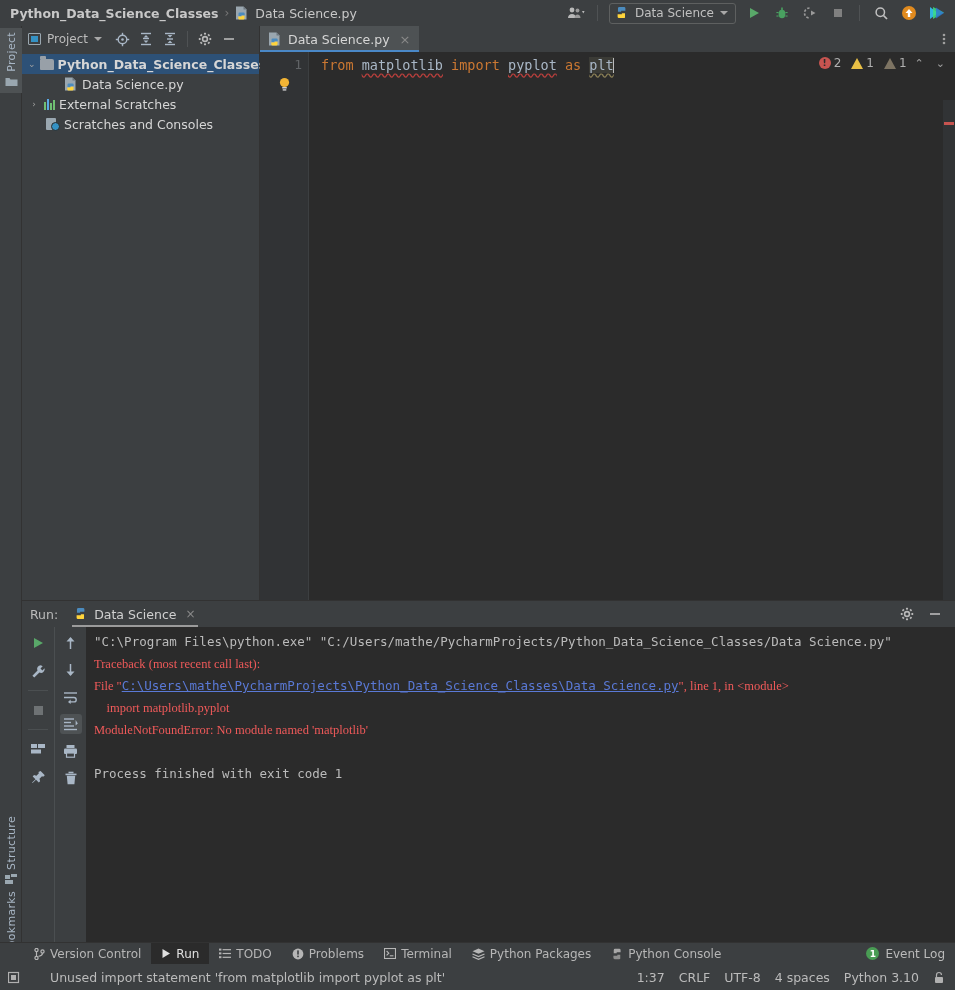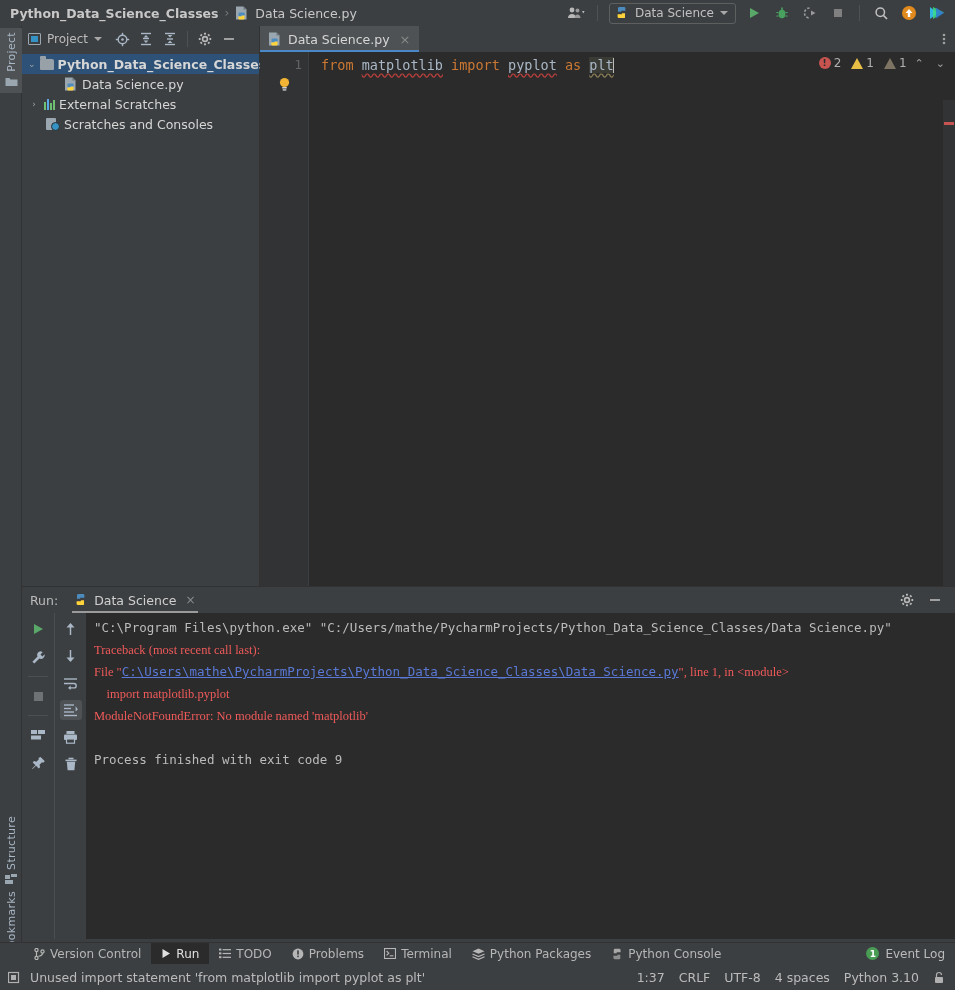--- a/index.html
+++ b/index.html
@@ -122,21 +122,21 @@
   .insp-num { font-size: 12px; color: #b0b0b0; }
   .chev { color:#a0a0a0; font-size: 11px; padding: 0 4px; cursor:pointer; }
   .markertrack { position:absolute; right:0; top:48px; width:12px; height:538px; background:#313335;}
   .marker-err { position:absolute; right:1px; top:22px; width:10px; height:3px; background:#c75450; }
 
   .err-dot { width:12px;height:12px;border-radius:50%;background:#c75450;display:flex;align-items:center;justify-content:center;color:#2b2b2b;font-size:9px;font-weight:bold;}
   .warn-tri { width:0;height:0;border-left:6px solid transparent;border-right:6px solid transparent;border-bottom:11px solid #e8bf45; position:relative;}
   .warn-tri.weak { border-bottom-color:#7d7463; }
 
   
-  .runpanel { position:absolute; left: 22px; top: 586px; width: 933px; height: 352px; background:#3c3f41; border-top:1px solid #323232;}
+  .runpanel { position:absolute; left: 22px; top: 600px; width: 933px; height: 352px; background:#3c3f41; border-top:1px solid #323232;}
   .run-header { height: 26px; display:flex; align-items:center; padding-left: 8px; gap: 10px;}
   .run-label { color:#bbbbbb; font-size:12.5px;}
   .run-tab { display:flex; align-items:center; gap:6px; padding: 0 6px; position:relative; height:26px; cursor:pointer;}
   .run-tab .rt-lbl { color:#d0d0d0; font-size:12.5px;}
   .run-tab .rt-x { color:#8a8a8a; font-size:12px; margin-left:3px;}
   .run-tab:after{content:'';position:absolute;left:4px;right:4px;bottom:0;height:2px;background:#9b9b9b;}
   .run-header-right { margin-left:auto; display:flex; align-items:center; gap:8px; padding-right:10px;}
 
   .run-body { position:absolute; left:0; top:26px; width:933px; height:326px; display:flex;}
   .run-tools { width: 32px; background:#3c3f41; padding-top:6px; display:flex;flex-direction:column;align-items:center;gap:8px;}
@@ -151,21 +151,21 @@
 
   
   .toolwin-bar { position:absolute; left:0; bottom:26px; width:955px; height:22px; background:#3c3f41; display:flex; align-items:center; border-top:1px solid #323232;}
   .tw { display:flex; align-items:center; gap:5px; padding: 0 10px; height:22px; cursor:pointer; font-size:12px; color:#b6b6b6;}
   .tw.active { background:#2b2b2b; color:#e0e0e0; }
   .tw-right { margin-left:auto; display:flex; align-items:center; gap:6px; padding-right:10px;}
   .badge-1 { width:13px;height:13px;border-radius:50%;background:#499c54;color:#fff;font-size:9px;display:flex;align-items:center;justify-content:center;font-weight:bold;}
 
   .statusbar { position:absolute; left:0; bottom:0; width:955px; height:26px; background:#3c3f41; display:flex; align-items:center; }
   .sb-left { display:flex; align-items:center; gap:8px; padding-left: 8px; }
-  .sb-msg { color:#bbbbbb; font-size:12.5px;}
+  .sb-msg { color:#bbbbbb; font-size:12.5px;margin-left:20px;}
   .sb-right { margin-left:auto; display:flex; align-items:center; gap:14px; padding-right:10px; font-size:12.5px; color:#bbbbbb;}
   .sb-right span { cursor:pointer; }
   svg { display:block; }
 </style>
 </head>
 <body>
 
 <div class="app">
 
   <div class="topbar">
@@ -561,21 +561,21 @@
         </div>
       </div>
 
       <div class="console">
         <div class="c-white">"C:\Program Files\python.exe" "C:/Users/mathe/PycharmProjects/Python_Data_Science_Classes/Data Science.py"</div>
         <div class="c-red">Traceback (most recent call last):</div>
         <div><span class="c-red">  File "</span><span class="c-link">C:\Users\mathe\PycharmProjects\Python_Data_Science_Classes\Data Science.py</span><span class="c-red">", line 1, in &lt;module&gt;</span></div>
         <div class="c-red" style="white-space:pre;">    import matplotlib.pyplot</div>
         <div class="c-red">ModuleNotFoundError: No module named 'matplotlib'</div>
         <div>&nbsp;</div>
-        <div class="c-white">Process finished with exit code 9</div>
+        <div class="c-white">Process finished with exit code 1</div>
       </div>
     </div>
   </div>
 
   <div class="toolwin-bar">
     <div class="tw" style="margin-left:24px;">
       <span>
         <svg width="11" height="12" viewBox="0 0 11 12">
           <circle cx="2.5" cy="2" r="1.6" fill="none" stroke="#b6b6b6" stroke-width="1.2"></circle>
           <circle cx="2.5" cy="10" r="1.6" fill="none" stroke="#b6b6b6" stroke-width="1.2"></circle>

